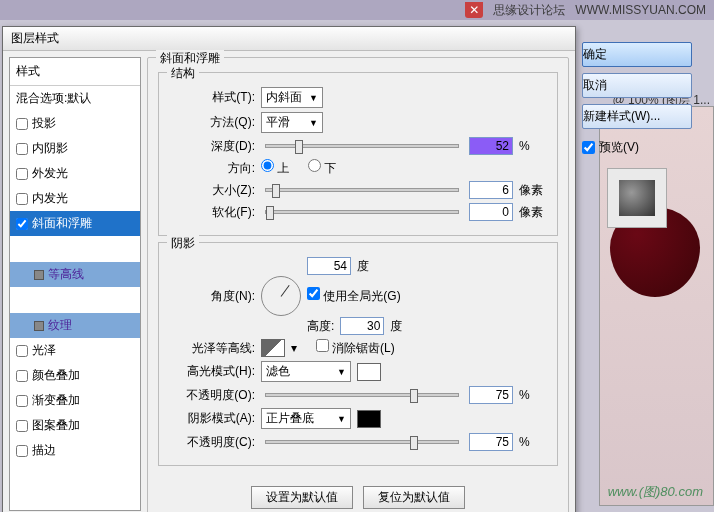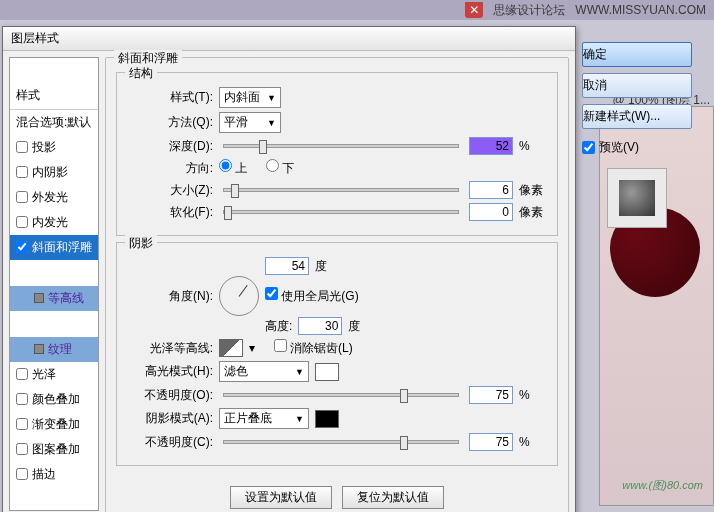--- a/index.html
+++ b/index.html
@@ -2,25 +2,25 @@
 <html><head>
 <meta charset="utf-8">
 <style>
 * { box-sizing: border-box; margin: 0; padding: 0; font-family: "Microsoft YaHei", SimSun, sans-serif; font-size: 12px; }
 body { background: #cac7d5; width: 714px; height: 512px; overflow: hidden; position: relative; }
 .top-bar { position: absolute; top: 0; left: 0; right: 0; height: 20px; background: #ada7c0; display: flex; align-items: center; justify-content: flex-end; padding-right: 8px; gap: 10px; color: #3a3a3a; font-size: 11px; }
 .top-bar .close { width: 18px; height: 16px; background: #c94040; color: #fff; display: flex; align-items: center; justify-content: center; border-radius: 0 0 3px 3px; }
 .doc-title { position: absolute; top: 92px; right: 4px; font-size: 12px; color: #333; }
 .bg-image { position: absolute; top: 106px; right: 0; width: 115px; height: 400px; background: linear-gradient(180deg,#e7d4d4,#d9c6ca); border: 1px solid #999; }
 .bg-image::before { content:""; position:absolute; top:100px; left:10px; width:90px; height:90px; background: radial-gradient(circle at 30% 30%, #6a0815, #3b0408); border-radius: 50% 50% 50% 50% / 45% 45% 55% 55%; }
-.watermark { position:absolute; bottom:12px; right:10px; color:#4f8f5f; font-size:11px; font-style:italic; }
+.watermark { position:absolute; bottom:4px; right:10px; color:#4f8f5f; font-size:13px; font-style:italic; }
 .dialog { position: absolute; top: 26px; left: 2px; width: 574px; height: 492px; background: #f0f0f0; border: 1px solid #6b6b6b; box-shadow: 2px 2px 6px rgba(0,0,0,.3); }
 .dlg-title { height: 24px; background: linear-gradient(#fdfdfd,#e4e4e4); border-bottom: 1px solid #bcbcbc; display: flex; align-items: center; padding-left: 8px; font-size: 12px; }
 .dlg-body { display: flex; height: calc(100% - 24px); padding: 6px; gap: 6px; }
-.left-panel { width: 90px; border: 1px solid #999; background: #fff; display: flex; flex-direction: column; justify-content: center; }
+.left-panel { width: 132px; border: 1px solid #999; background: #fff; display: flex; flex-direction: column; }
 .left-panel .hdr { padding: 5px 6px; border-bottom: 1px solid #ccc; }
 .left-panel .item { padding: 4px 6px; display: flex; align-items: center; gap: 4px; cursor: pointer; }
 .left-panel .item input { width: 12px; height: 12px; }
 .left-panel .item.active { background: #1f72c9; color: #fff; }
 .left-panel .item.sub { padding-left: 24px; background: #7ea8d8; color: #4c1d95; margin-top: 26px; }
 .left-panel .item.sub .sw { width:10px; height:10px; background:#888; border:1px solid #555; display:inline-block; }
 .center { flex: 1; display: flex; flex-direction: column; gap: 4px; }
 .grp { border: 1px solid #bcbcbc; border-radius: 2px; padding: 8px 10px 10px; position: relative; }
 .grp-label { position: absolute; top: -8px; left: 8px; background: #f0f0f0; padding: 0 4px; }
 .inner-grp { border: 1px solid #bcbcbc; padding: 10px 8px; margin-top: 6px; position: relative; }

